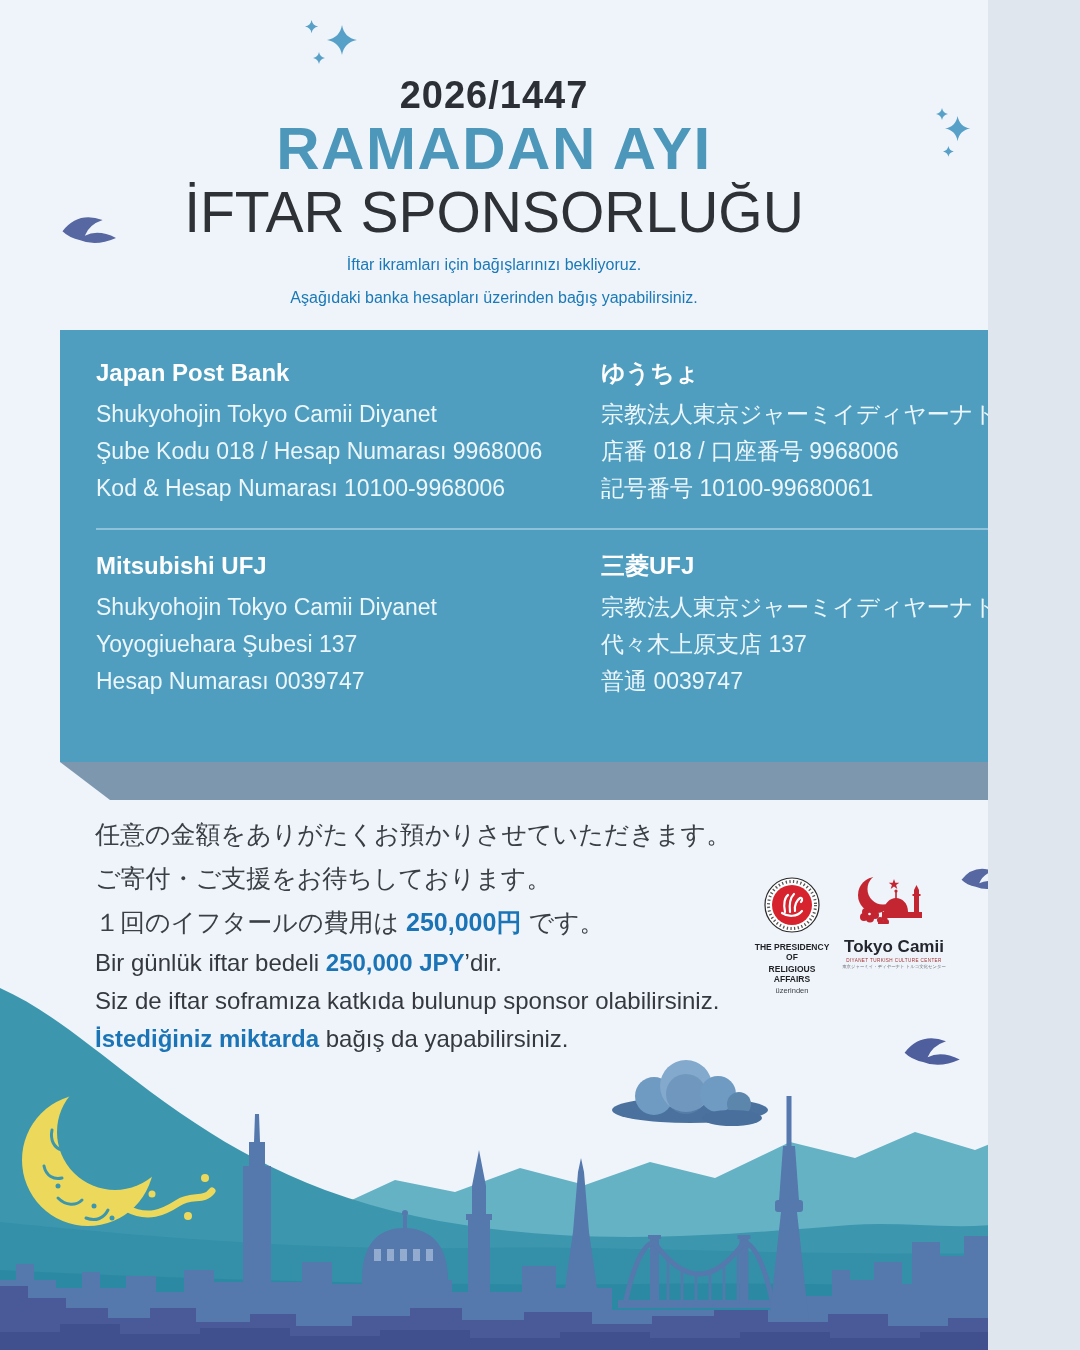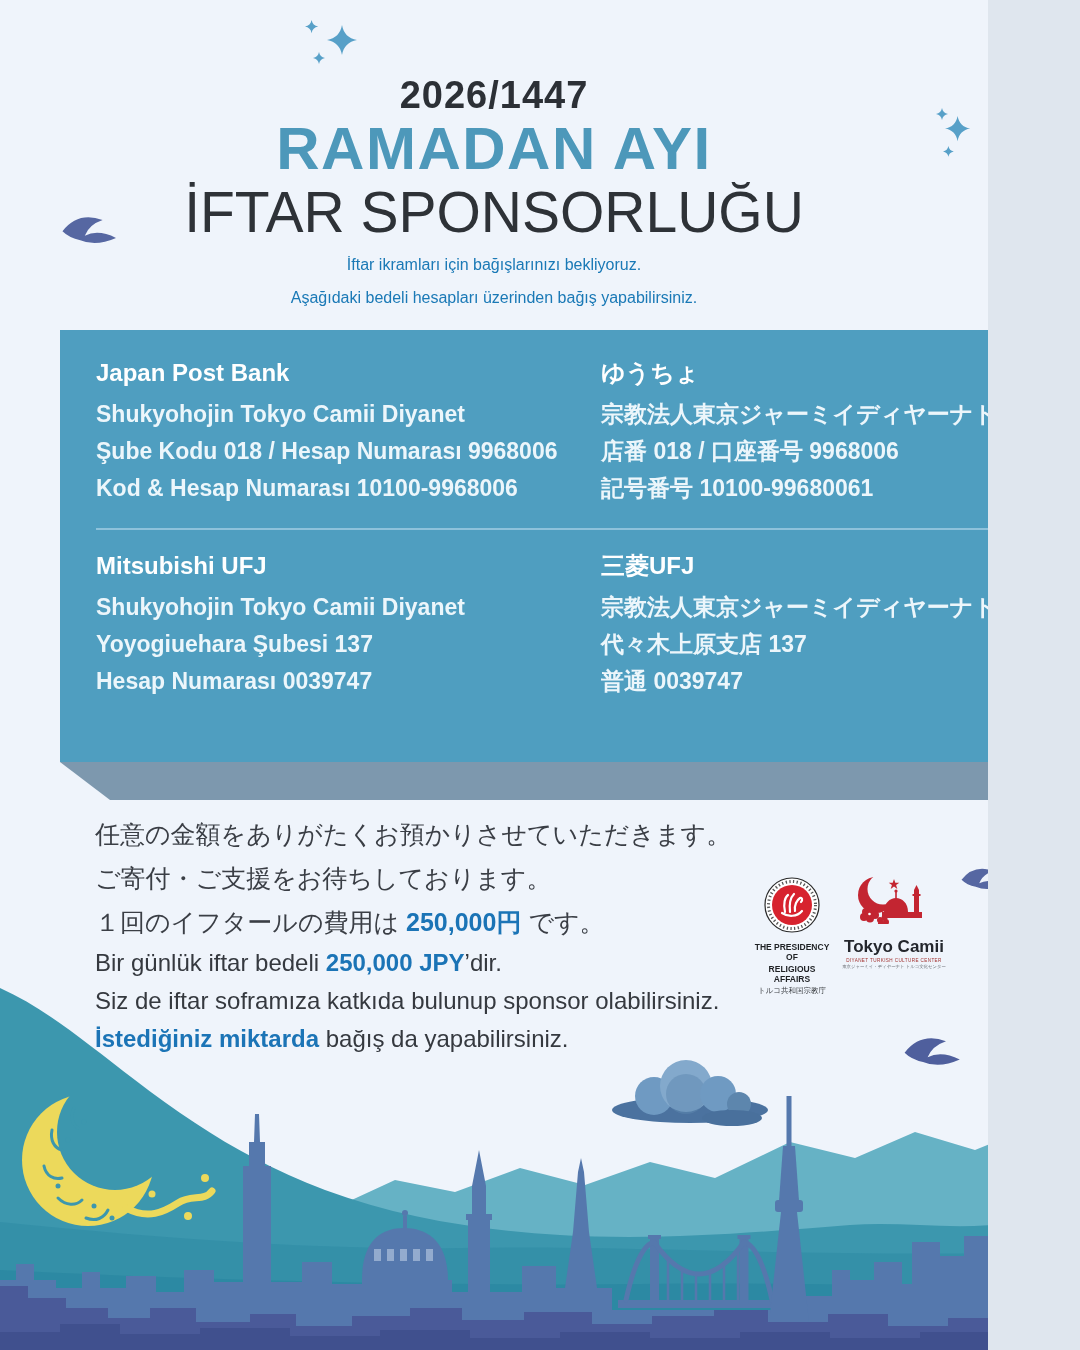--- a/index.html
+++ b/index.html
@@ -17,21 +17,21 @@
   
   .card{left:60px;top:330px;width:1020px;height:470px;z-index:2;}
   .card-side-right{position:absolute;left:0;top:0;width:1020px;height:470px;background:#0b6aa7;
     clip-path:polygon(972px 0px,1020px 38px,1020px 470px,972px 432px);}
   .card-side-bottom{position:absolute;left:0;top:0;width:1020px;height:470px;background:#7d98ae;
     clip-path:polygon(0px 432px,972px 432px,1020px 470px,50px 470px);}
   .card-face{position:absolute;left:0;top:0;width:972px;height:432px;background:#4f9ec0;
     box-sizing:border-box;padding:28px 30px 0 36px;}
   .bank-cols{display:grid;grid-template-columns:505px 1fr;}
   .bank-name{font-size:24px;font-weight:700;color:#ffffff;line-height:30px;margin:0 0 8px 0;}
-  .bank-line{font-size:23px;color:#ecf6fb;line-height:37px;margin:0;font-weight:700;}
+  .bank-line{font-size:23px;color:#ecf6fb;line-height:37px;margin:0;font-weight:400;}
   .card-divider{height:2px;background:rgba(205,230,246,.5);margin:21px 0;}
   
   .note-ja{left:95px;top:812px;width:650px;font-size:25px;line-height:44px;color:#3a3e45;z-index:3;}
   .note-tr{left:95px;top:944px;width:680px;font-size:24px;line-height:38px;color:#35393f;z-index:3;}
   .note-ja p,.note-tr p{margin:0;}
   .acc{color:#1b74b6;font-weight:700;}
   
   .logo-diyanet{left:750px;top:876px;width:84px;text-align:center;z-index:3;}
   .logo-diyanet .l1{font-size:8.5px;line-height:10px;font-weight:700;color:#1f2124;margin-top:2px;}
   .logo-diyanet .l3{font-size:7.5px;color:#3c3f43;margin-top:2px;}
@@ -72,21 +72,21 @@
   </svg>
   <svg class="abs z2" style="left:958px;top:862px" width="46" height="32" viewBox="0 0 26 16">
     <path fill="#5667a2" d="M2 9 Q9 0 20 4 Q14 6 12 11 Q18 8 26 12 Q17 16 10 13 Q5 12 2 9 Z"></path>
   </svg>
 
   <div class="abs h-year">2026/1447</div>
   <div class="abs h-title1">RAMADAN AYI</div>
   <div class="abs h-title2">İFTAR SPONSORLUĞU</div>
   <div class="abs h-sub">
     <div>İftar ikramları için bağışlarınızı bekliyoruz.</div>
-    <div>Aşağıdaki bedeli hesapları üzerinden bağış yapabilirsiniz.</div>
+    <div>Aşağıdaki banka hesapları üzerinden bağış yapabilirsiniz.</div>
   </div>
 
   <div class="abs card">
     <div class="card-side-right"></div>
     <div class="card-side-bottom"></div>
     <div class="card-face">
 
       <div class="bank-cols">
         <div>
           <p class="bank-name">Japan Post Bank</p>
@@ -141,21 +141,21 @@
       <circle cx="42" cy="29" r="20" fill="#d7232e"></circle>
       <g stroke="#ffffff" stroke-width="2.2" fill="none" stroke-linecap="round">
         <path d="M35 36 C33 28 35 21 38 19"></path>
         <path d="M40 36 C39 27 41 21 44 18"></path>
         <path d="M45 35 C44 29 47 24 50 22 C52 21 53 24 51 26"></path>
         <path d="M32 37 C38 41 47 41 52 35"></path>
       </g>
     </svg>
     <div class="l1">THE PRESIDENCY OF</div>
     <div class="l1">RELIGIOUS AFFAIRS</div>
-    <div class="l3">トルコ共和国宗教庁</div>
+    <div class="l3">üzerinden</div>
   </div>
 
   <div class="abs logo-camii">
     <svg width="104" height="50" viewBox="0 0 104 50">
       <defs>
         <mask id="ccm">
             <rect x="0" y="0" width="104" height="50" fill="#fff"></rect>
             <circle cx="41" cy="15" r="15.5" fill="#000"></circle>
           </mask>
       </defs>

